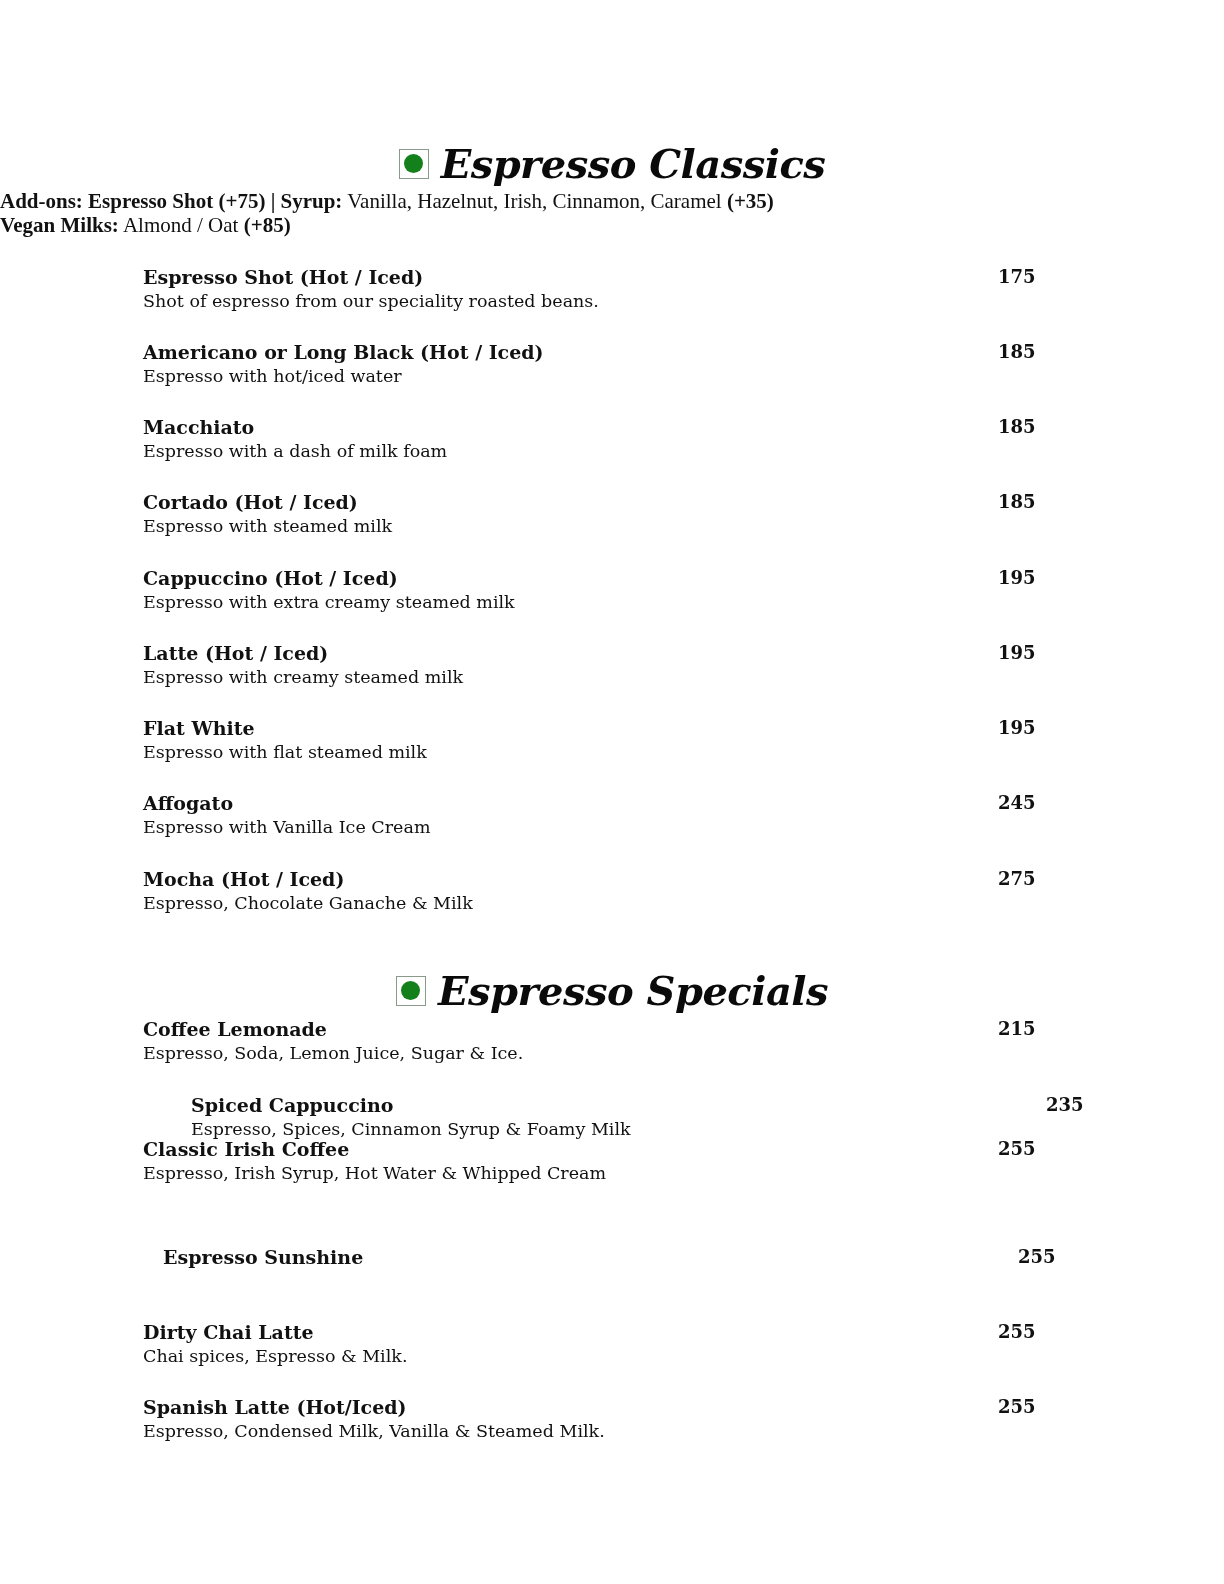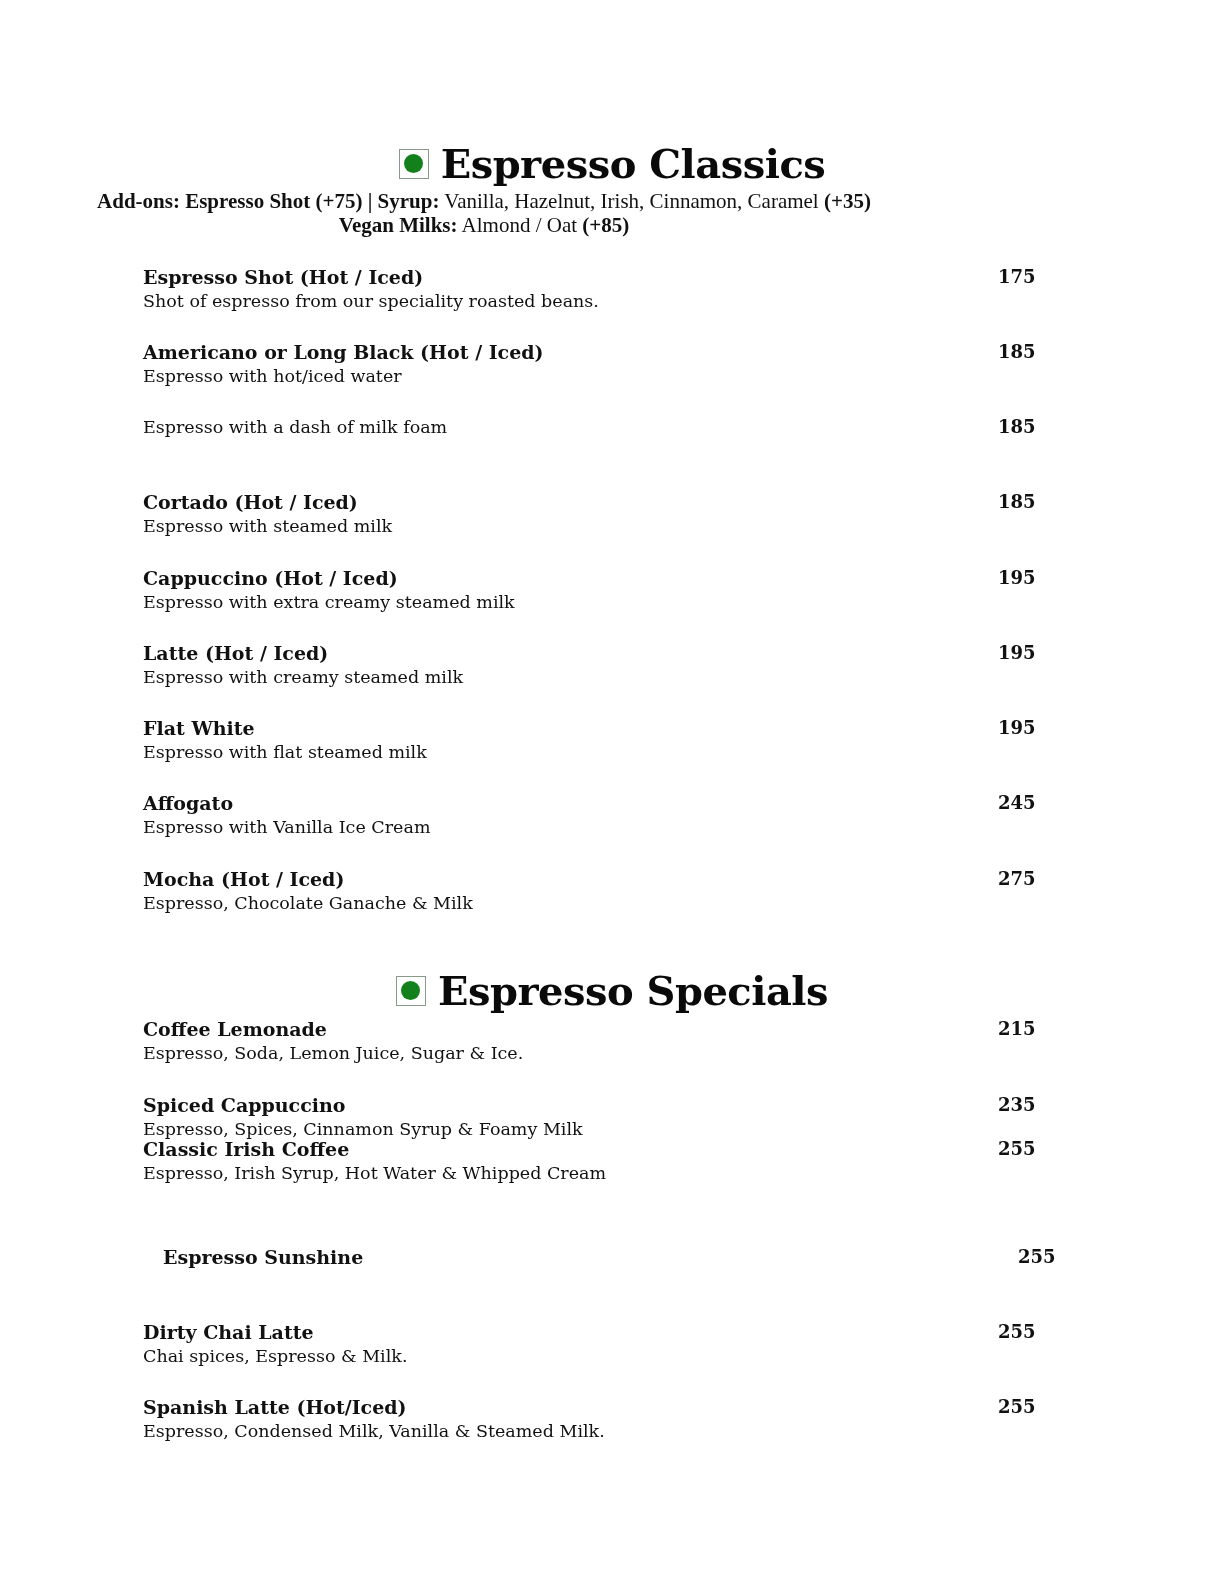--- a/index.html
+++ b/index.html
@@ -12,24 +12,24 @@
       display: flex; justify-content: center; align-items: center;
     }
     .veg-mark {
       width: 30px; height: 30px; border: 1.5px solid #8a9a8a;
       box-sizing: border-box; display: flex; align-items: center; justify-content: center;
       margin-right: 12px; background: #fff;
     }
     .veg-dot { width: 19px; height: 19px; border-radius: 50%; background: #14801c; }
     .title-text {
       font-family: "DejaVu Serif", serif; font-weight: bold; font-size: 40px;
-      letter-spacing: -0.5px; color: #0a0a0a;
+      letter-spacing: -0.5px; color: #0a0a0a; font-style: italic;
     }
     .addons {
-      position: absolute; left: 0; width: 968px; text-align: center;
+      position: absolute; left: 0; width: 968px; 
       font-family: "Liberation Serif", serif; font-size: 21px; line-height: 24px; color: #111;
     }
     .addons b { font-weight: bold; }
     .item { position: absolute; left: 143px; width: 920px; }
     .item-name {
       font-family: "DejaVu Serif", serif; font-weight: bold; font-size: 19px;
       line-height: 24px; color: #111; white-space: nowrap;
     }
     .item-desc {
       font-family: "DejaVu Serif", serif; font-size: 17.5px; line-height: 24px;
@@ -61,20 +61,21 @@
   <div class="item-name">Espresso Shot (Hot / Iced)</div>
   <div class="item-desc">Shot of espresso from our speciality roasted beans.</div>
   <div class="item-price">175</div>
 </div>
 <div class="item" style="top:340px;">
   <div class="item-name">Americano or Long Black (Hot / Iced)</div>
   <div class="item-desc">Espresso with hot/iced water</div>
   <div class="item-price">185</div>
 </div>
 <div class="item" style="top:415px;">
+  <div class="item-name">Macchiato</div>
   <div class="item-desc">Espresso with a dash of milk foam</div>
   <div class="item-price">185</div>
 </div>
 <div class="item" style="top:490px;">
   <div class="item-name">Cortado (Hot / Iced)</div>
   <div class="item-desc">Espresso with steamed milk</div>
   <div class="item-price">185</div>
 </div>
 <div class="item" style="top:566px;">
   <div class="item-name">Cappuccino (Hot / Iced)</div>
@@ -107,21 +108,21 @@
       <div class="veg-dot"></div>
     </div>
   <span class="title-text">Espresso Specials</span>
 </div>
 
 <div class="item" style="top:1017px;">
   <div class="item-name">Coffee Lemonade</div>
   <div class="item-desc">Espresso, Soda, Lemon Juice, Sugar &amp; Ice.</div>
   <div class="item-price">215</div>
 </div>
-<div class="item" style="top:1093px;">
+<div class="item" style="top:1093px;margin-left:48px;">
   <div class="item-name">Spiced Cappuccino</div>
   <div class="item-desc">Espresso, Spices, Cinnamon Syrup &amp; Foamy Milk</div>
   <div class="item-price">235</div>
 </div>
 <div class="item" style="top:1137px;">
   <div class="item-name">Classic Irish Coffee</div>
   <div class="item-desc">Espresso, Irish Syrup, Hot Water &amp; Whipped Cream</div>
   <div class="item-price">255</div>
 </div>
 <div class="item" style="top:1245px;margin-left:20px;">

